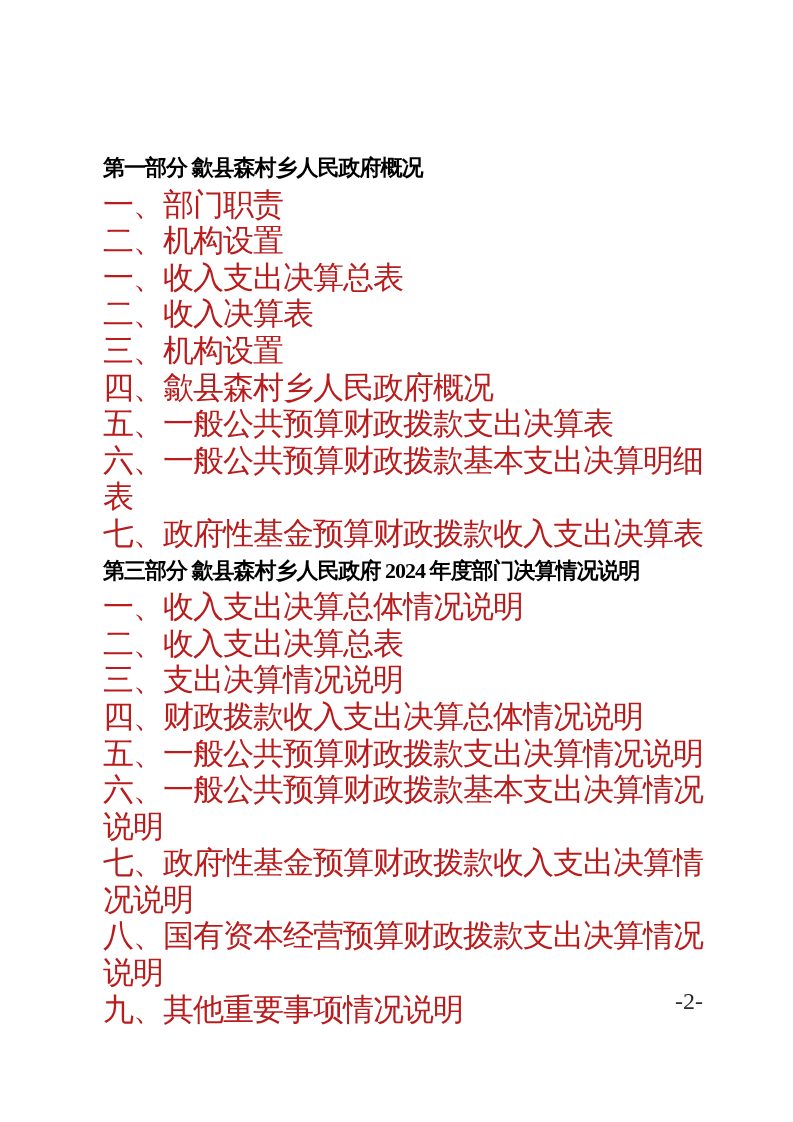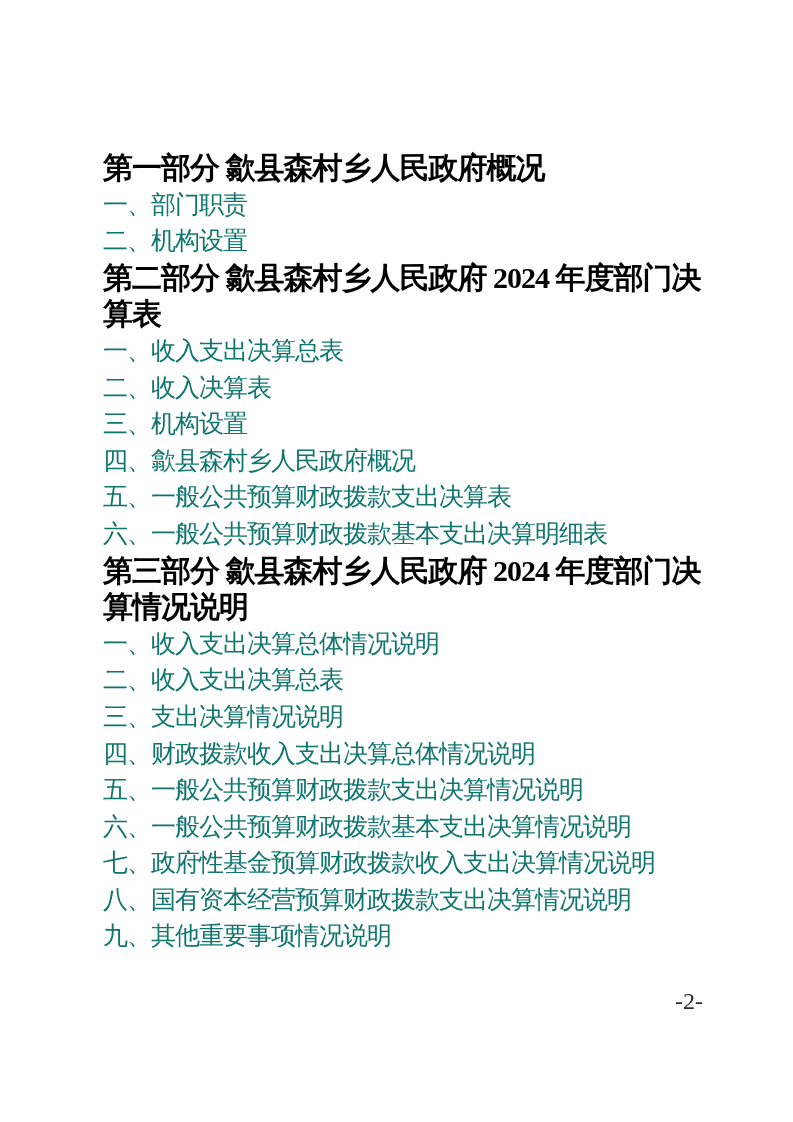--- a/index.html
+++ b/index.html
@@ -15,31 +15,31 @@
     overflow: hidden;
     font-family: "Liberation Serif", "DejaVu Serif", serif;
   }
   .toc {
     position: absolute;
     left: 103px;
     top: 150px;
     width: 600px;
   }
   .toc-heading {
-    font-size: 30px;
+    font-size: 22px;
     font-weight: bold;
     color: #000000;
     line-height: 36.6px;
     letter-spacing: -1px;
     white-space: normal;
   }
   .toc-item {
-    font-size: 25px;
+    font-size: 31px;
     font-weight: normal;
-    color: #0f766e;
+    color: #b91c1c;
     line-height: 36.6px;
     letter-spacing: -1px;
   }
   .page-number {
     position: absolute;
     top: 986px;
     left: 103px;
     width: 600px;
     text-align: right;
     font-size: 24px;
@@ -50,27 +50,27 @@
 </head>
 <body>
 
 <div class="page">
   <div class="toc">
 
     <div class="toc-heading">第一部分 歙县森村乡人民政府概况</div>
     <div class="toc-item">一、部门职责</div>
     <div class="toc-item">二、机构设置</div>
 
-    <div class="toc-heading">第二部分 歙县森村乡人民政府 2024 年度部门决算表</div>
     <div class="toc-item">一、收入支出决算总表</div>
     <div class="toc-item">二、收入决算表</div>
     <div class="toc-item">三、机构设置</div>
     <div class="toc-item">四、歙县森村乡人民政府概况</div>
     <div class="toc-item">五、一般公共预算财政拨款支出决算表</div>
     <div class="toc-item">六、一般公共预算财政拨款基本支出决算明细表</div>
+    <div class="toc-item">七、政府性基金预算财政拨款收入支出决算表</div>
 
     <div class="toc-heading">第三部分 歙县森村乡人民政府 2024 年度部门决算情况说明</div>
     <div class="toc-item">一、收入支出决算总体情况说明</div>
     <div class="toc-item">二、收入支出决算总表</div>
     <div class="toc-item">三、支出决算情况说明</div>
     <div class="toc-item">四、财政拨款收入支出决算总体情况说明</div>
     <div class="toc-item">五、一般公共预算财政拨款支出决算情况说明</div>
     <div class="toc-item">六、一般公共预算财政拨款基本支出决算情况说明</div>
     <div class="toc-item">七、政府性基金预算财政拨款收入支出决算情况说明</div>
     <div class="toc-item">八、国有资本经营预算财政拨款支出决算情况说明</div>

